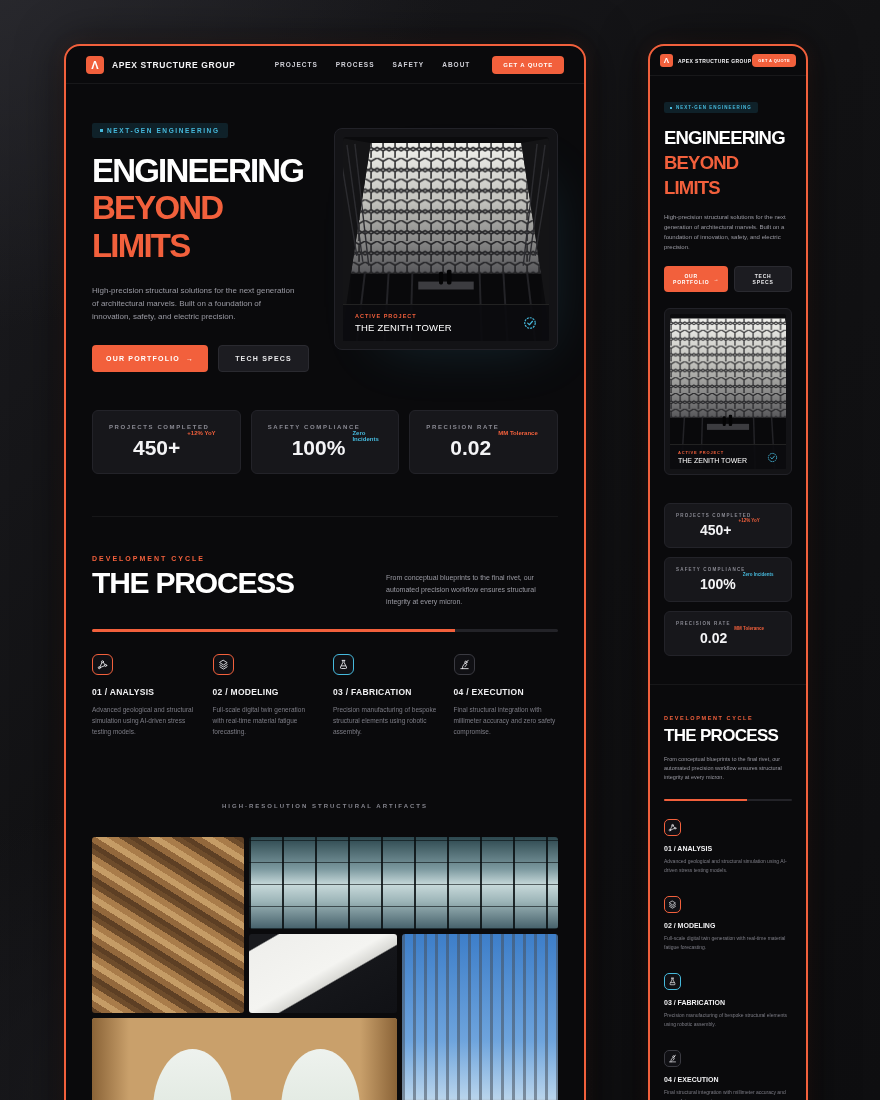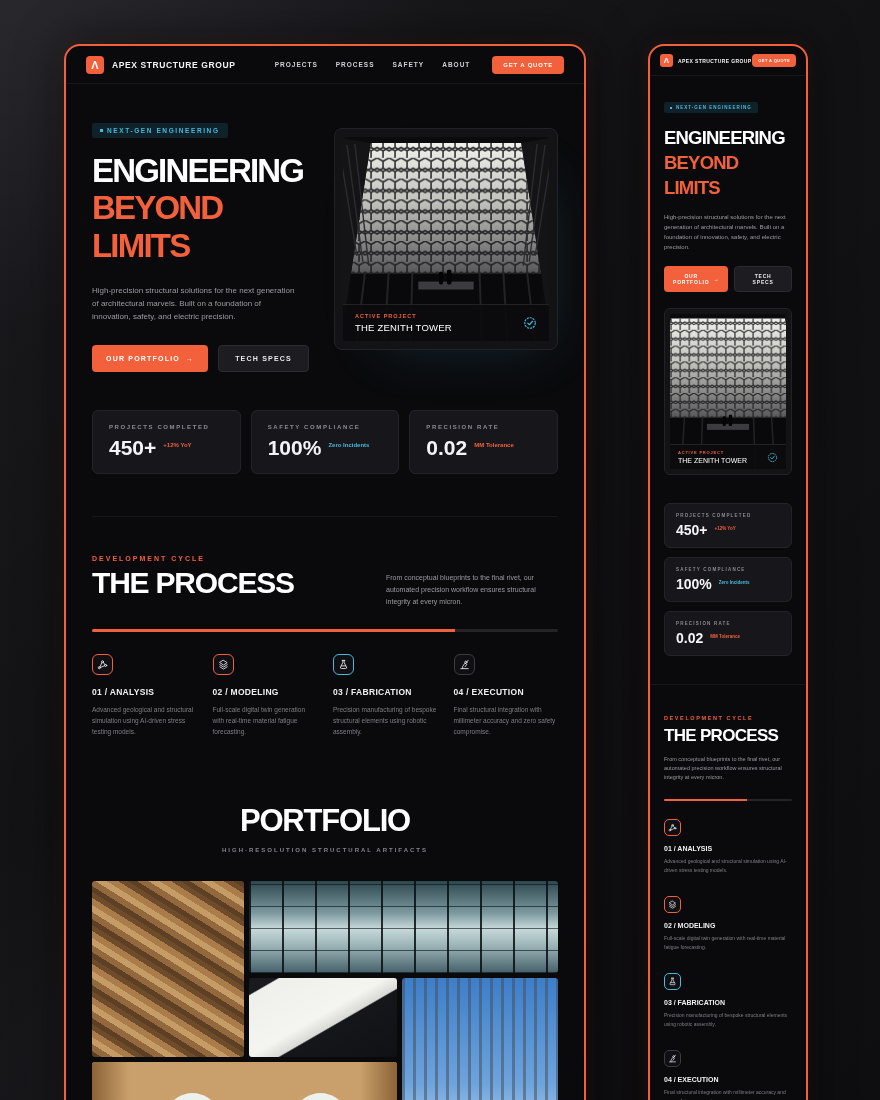--- a/index.html
+++ b/index.html
@@ -73,21 +73,21 @@
   .proj-label{color:var(--orange);font-weight:bold;}
   .proj-name{color:#fff;font-weight:normal;}
   .d-proj-label{font-size:5.5px;letter-spacing:1px;}
   .d-proj-name{font-size:9.5px;margin-top:3px;letter-spacing:.2px;}
   .proj-check{margin-left:auto;}
   .d-stats{display:flex;gap:10px;margin-top:38px;}
   .stat-card{background:var(--card-bg);border:1px solid #232329;border-radius:6px;}
   .d-stats .stat-card{flex:1;padding:13px 16px;}
   .stat-label{color:#8b8b94;font-weight:bold;}
   .d-stats .stat-label{font-size:6px;letter-spacing:1.6px;}
-  .stat-line{display:flex;align-items:center;gap:7px;}
+  .stat-line{display:flex;align-items:flex-start;gap:7px;margin-left:24px;}
   .stat-value{color:#f4f4f6;font-weight:bold;}
   .d-stats .stat-value{font-size:21px;margin-top:6px;}
   .stat-note{font-weight:bold;}
   .d-stats .stat-note{font-size:6px;}
   .d-sep{margin-top:42px;}
   .d-process{margin-top:38px;}
   .d-eyebrow{font-size:7px;}
   .d-proc-head{display:flex;align-items:flex-start;}
   .d-proc-title{font-size:30px;font-weight:bold;letter-spacing:-1.2px;margin-top:4px;}
   .d-proc-desc{margin-left:auto;width:172px;font-size:7px;line-height:1.65;color:var(--txt-dim);margin-top:10px;}
@@ -362,21 +362,20 @@
                 <use href="#icon-execution"></use>
               </svg>
             </div>
           <div class="step-title">04 / EXECUTION</div>
           <div class="step-desc">Final structural integration with millimeter accuracy and zero safety compromise.</div>
         </div>
       </div>
     </section>
 
     <section class="d-portfolio">
-      <h2 class="d-port-title">PORTFOLIO</h2>
       <div class="d-port-sub">HIGH-RESOLUTION STRUCTURAL ARTIFACTS</div>
       <div class="d-grid">
         <div class="tile tile-wood"></div>
         <div class="tile tile-glass"></div>
         <div class="tile tile-angular"></div>
         <div class="tile tile-industrial"></div>
         <div class="tile tile-arches">
           <div class="arch a1"></div>
           <div class="arch a2"></div>
 

